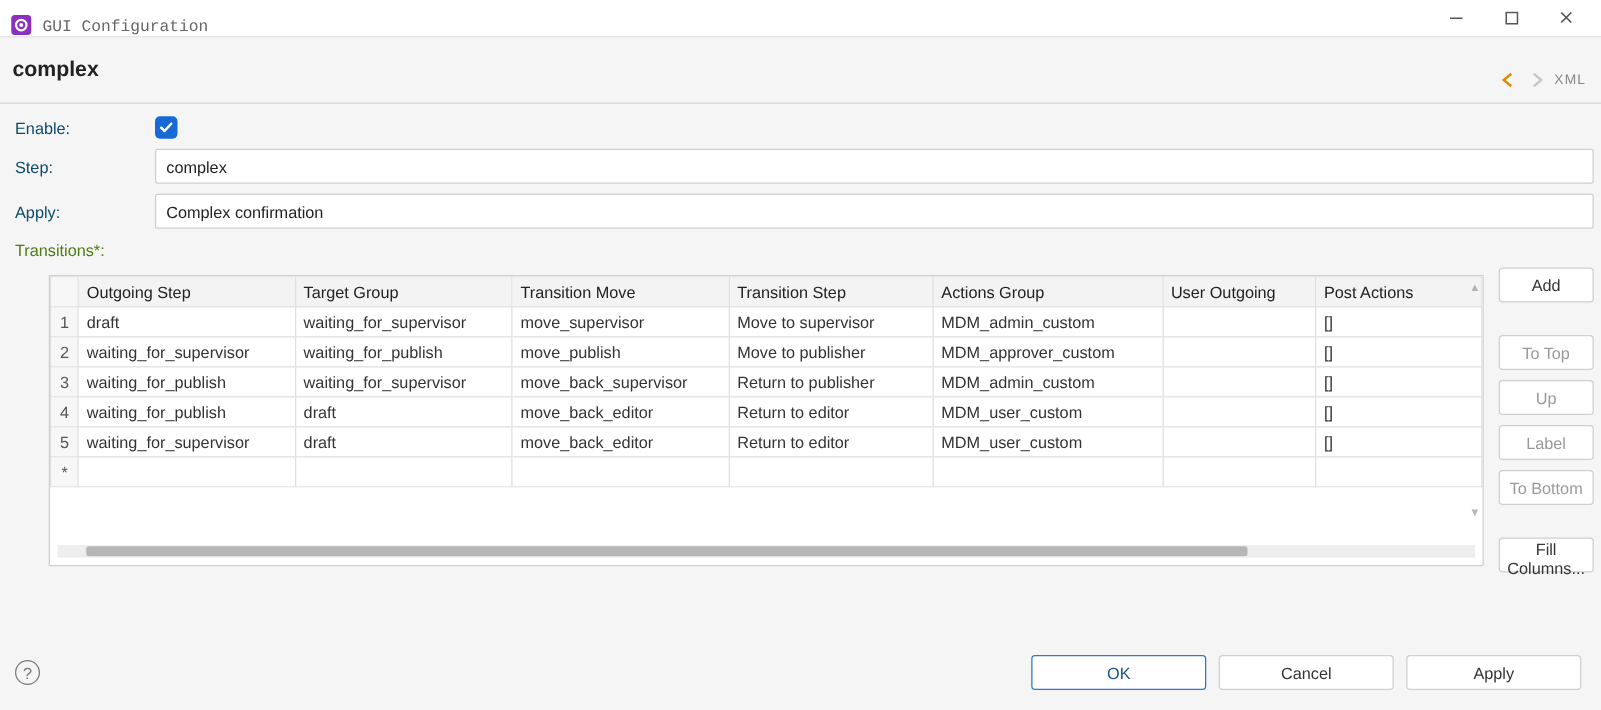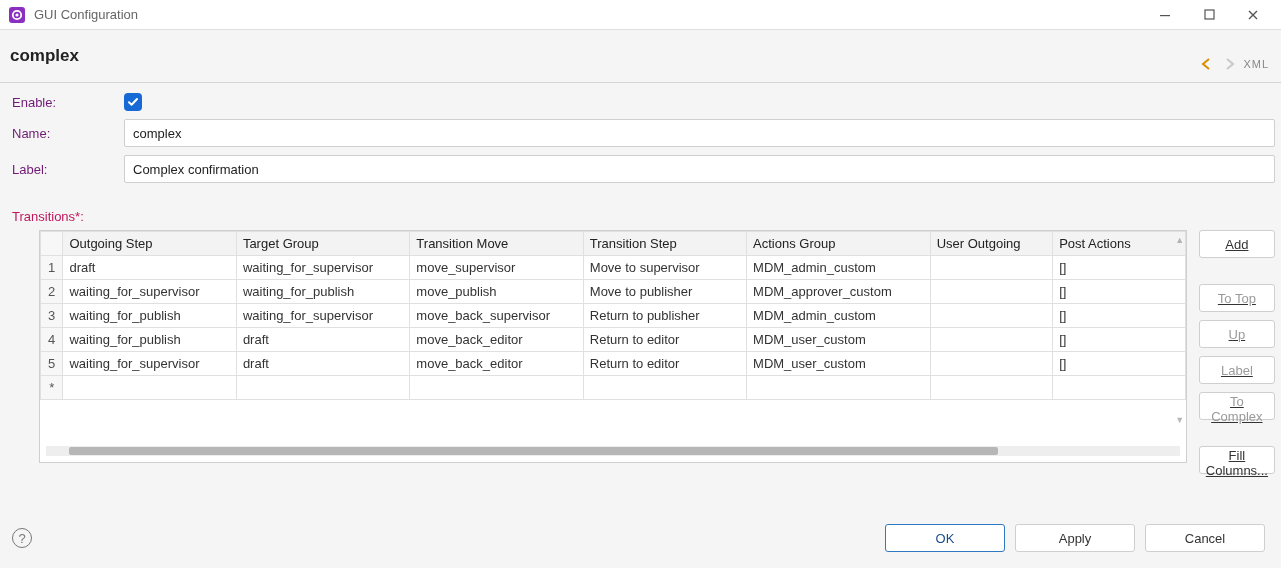--- a/index.html
+++ b/index.html
@@ -24,25 +24,26 @@
     color: var(--text);
     background: var(--bg);
     overflow: hidden;
   }
   .window {
     display: flex; flex-direction: column;
     height: 100%;
   }
   
   .titlebar {
-    height: 30px; display: flex; align-items: center;
+    height: 30px; display: flex; align-items: flex-end;
     padding: 0 6px 0 8px;
     background: #ffffff;
     border-bottom: 1px solid var(--border-light);
     color: #666;
+    font-family: Liberation Mono, monospace;
   }
   .titlebar .app-icon {
     width: 18px; height: 18px; margin-right: 8px;
     display: inline-flex; align-items: center; justify-content: center;
   }
   .titlebar .title { flex: 0 0 auto; }
   .titlebar .spacer { flex: 1 1 auto; }
   .win-btn {
     width: 44px; height: 30px; display: inline-flex; align-items: center; justify-content: center;
     color: #444;
@@ -86,45 +87,45 @@
     background: #c9c9c9;
     border-radius: 2px;
     align-self: stretch;
     height: 380px;
     margin-top: 4px;
     opacity: .45;
   }
 
   
   .form-row { display: flex; align-items: center; margin: 4px 0; }
-  .form-row .label { width: 112px; color: #701a75; }
+  .form-row .label { width: 112px; color: #0c4a6e; }
   .form-row .control { flex: 1 1 auto; }
   input.textbox {
     width: 100%;
     height: 28px;
     padding: 2px 8px;
     background: var(--white);
     border: 1px solid var(--border);
     border-radius: 2px;
     font: inherit;
     color: #222;
   }
   .checkbox {
     width: 18px; height: 18px; border-radius: 4px;
     background: #1769d6; display: inline-flex; align-items: center; justify-content: center;
   }
   .checkbox svg { width: 12px; height: 12px; }
 
-  .transitions-label { margin-top: 22px; color: #be185d; }
+  .transitions-label { margin-top: 6px; color: #4d7c0f; }
 
   
   .table-zone {
     display: flex; gap: 12px;
     margin-top: 6px;
-    align-items: flex-start;
+    align-items: center;
     padding-left: 27px;
   }
   .table-box {
     flex: 1 1 auto;
     border: 1px solid var(--border);
     background: var(--white);
     position: relative;
     min-width: 0;
     display: flex; flex-direction: column;
   }
@@ -160,41 +161,41 @@
     position: absolute; right: 2px; top: 4px; width: 8px; height: 210px; 
     display: flex; flex-direction: column; align-items: center; gap: 170px; opacity: .6;
   }
   .inner-vscroll .tri { font-size: 9px; color: #888; }
   .hscroll-track {
     height: 10px; background: #eee; position: relative;
     margin: 6px 6px 6px 6px;
   }
   .hscroll-thumb { position: absolute; top: 1px; left: 2%; height: 8px; width: 82%; background: #b6b6b6; border-radius: 2px; }
 
-  .side-buttons { display: flex; flex-direction: column; gap: 8px; width: 110px; text-decoration: underline; }
+  .side-buttons { display: flex; flex-direction: column; gap: 8px; width: 110px; }
   .side-buttons button, .footer-buttons button {
     height: 28px; border: 1px solid var(--border); background: #fff;
     border-radius: 3px; font: inherit; color: #333;
   }
   .side-buttons button.disabled { color: #9a9a9a; }
   .side-buttons .gap { height: 10px; }
 
   
   .footer {
     margin-top: auto;
     display: flex; align-items: center;
     padding: 20px 16px 16px 12px;
   }
   .help-circle {
     width: 20px; height: 20px; border: 1.5px solid #777; border-radius: 50%;
     display: inline-flex; align-items: center; justify-content: center;
     color: #777; font-size: 13px;
   }
   .footer-buttons { margin-left: auto; display: flex; gap: 10px; }
-  .footer-buttons button { width: 120px; }
+  .footer-buttons button { width: 140px; }
   .footer-buttons button.primary { border-color: var(--blue-border); color: #1a4e8a; }
 </style>
 </head>
 <body>
 
 <div class="window">
 
   <div class="titlebar">
     <span class="app-icon">
       <svg viewBox="0 0 18 18">
@@ -248,28 +249,28 @@
         <span class="control">
           <span class="checkbox">
             <svg viewBox="0 0 12 12">
                 <path d="M2 6.2 L4.6 8.8 L10 3" fill="none" stroke="#fff" stroke-width="2" stroke-linecap="round" stroke-linejoin="round"></path>
               </svg>
           </span>
         </span>
       </div>
 
       <div class="form-row">
-        <span class="label">Name:</span>
+        <span class="label">Step:</span>
         <span class="control">
           <input class="textbox" type="text" value="complex" style="">
         </span>
       </div>
 
       <div class="form-row">
-        <span class="label">Label:</span>
+        <span class="label">Apply:</span>
         <span class="control">
           <input class="textbox" type="text" value="Complex confirmation" style="">
         </span>
       </div>
 
       <div class="transitions-label">Transitions*:</div>
 
       <div class="table-zone">
         <div class="table-box">
           <div class="grid-scroll-x">
@@ -369,32 +370,32 @@
             <div class="hscroll-thumb"></div>
           </div>
         </div>
 
         <div class="side-buttons">
           <button>Add</button>
           <div class="gap"></div>
           <button class="disabled">To Top</button>
           <button class="disabled">Up</button>
           <button class="disabled">Label</button>
-          <button class="disabled">To Complex</button>
+          <button class="disabled">To Bottom</button>
           <div class="gap"></div>
           <button>Fill Columns...</button>
         </div>
       </div>
 
     </div>
     <div class="body-scrollbar"></div>
   </div>
 
   <div class="footer">
     <span class="help-circle">?</span>
     <div class="footer-buttons">
       <button class="primary">OK</button>
+      <button>Cancel</button>
       <button>Apply</button>
-      <button>Cancel</button>
     </div>
   </div>
 
 </div>
 
 </body></html>

